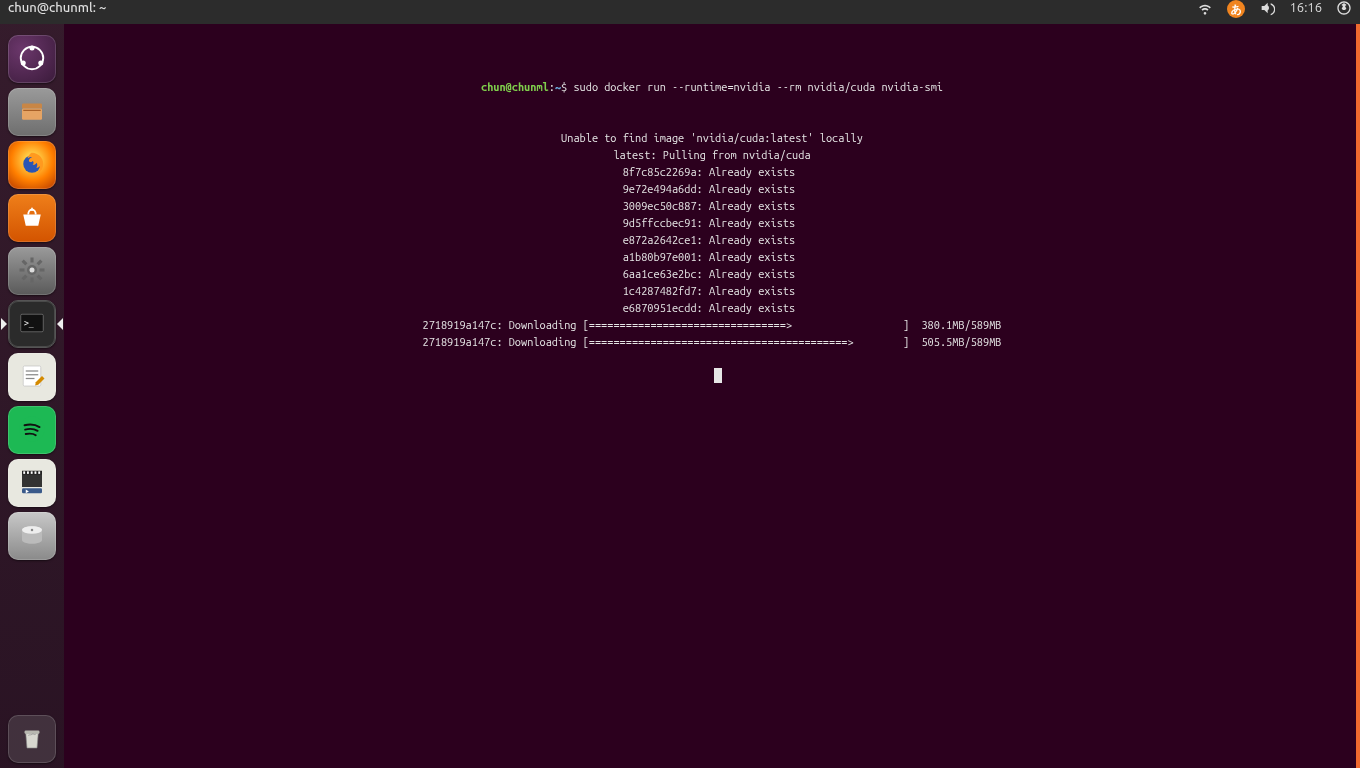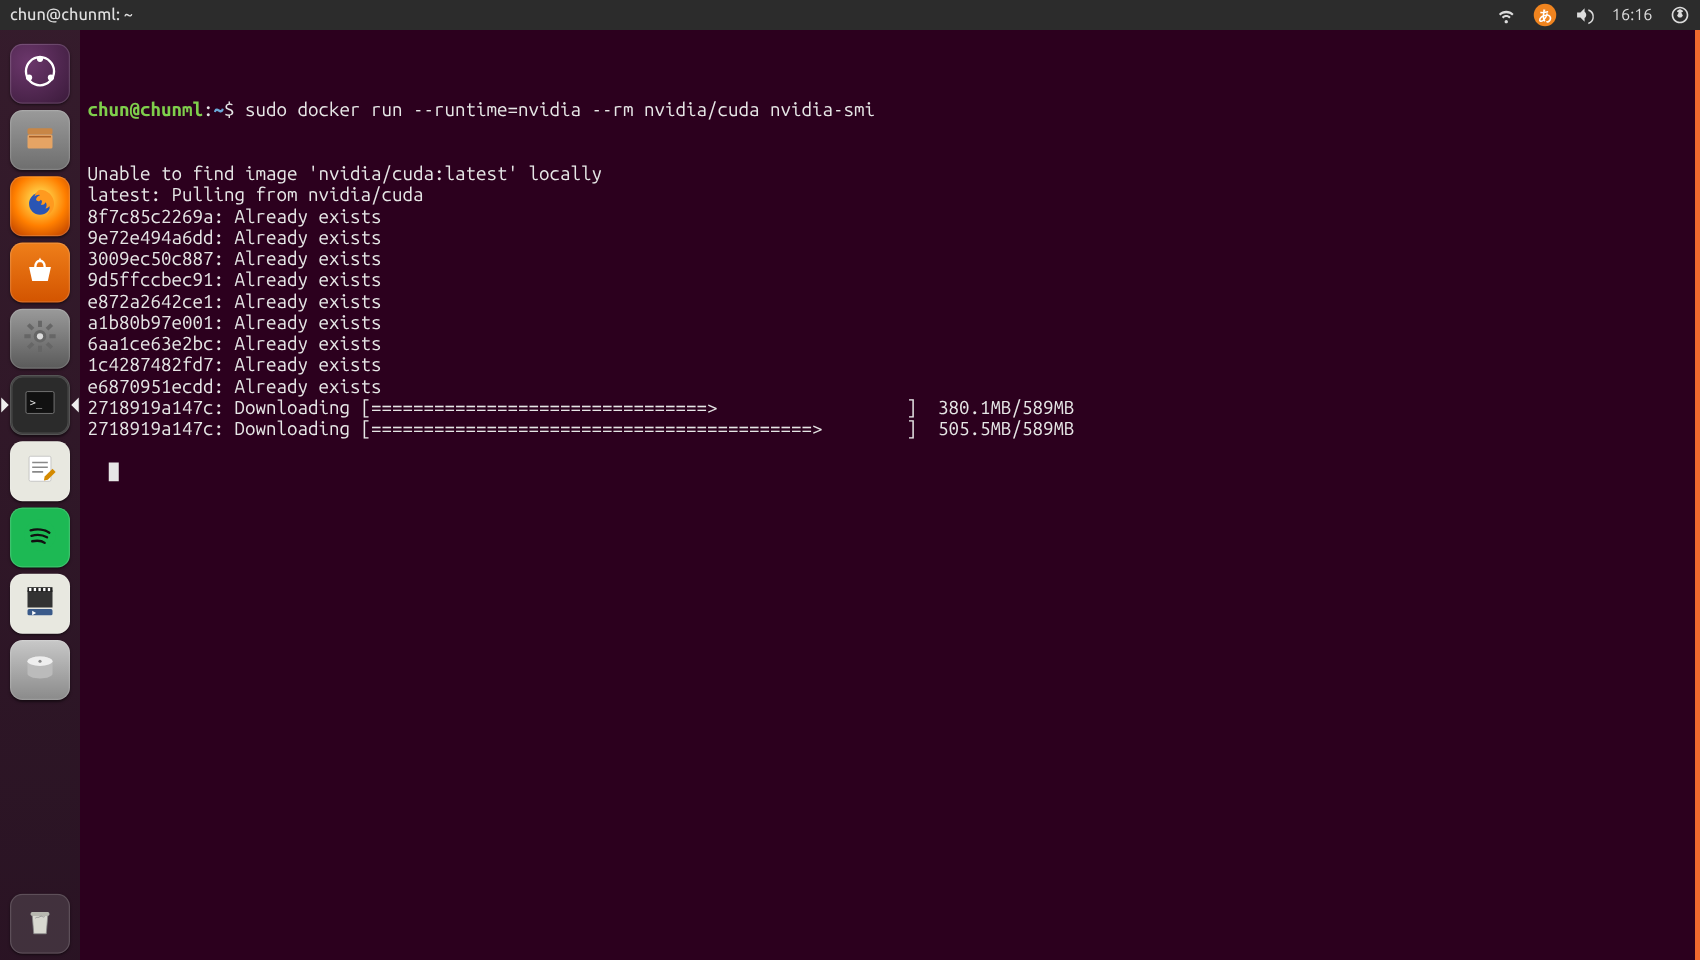--- a/index.html
+++ b/index.html
@@ -3,21 +3,21 @@
 <meta charset="utf-8">
 <style>
   * { margin: 0; padding: 0; box-sizing: border-box; }
   html, body { width: 1360px; height: 768px; overflow: hidden; font-family: "Ubuntu", "DejaVu Sans", sans-serif; }
   body { background: #2c001e; }
 
   
   .menubar {
     position: absolute; top: 0; left: 0; right: 0; height: 24px;
     background: #2c2c2c; color: #dedede; font-size: 13px;
-    display: flex; align-items: center; padding: 0 8px;
+    display: flex; align-items: flex-start; padding: 0 8px;
   }
   .menubar .title { font-weight: 500; }
   .menubar .spacer { flex: 1; }
   .menubar .indicator { margin-left: 14px; display: inline-flex; align-items: center; color: #dcdcdc; }
   .menubar .indicator svg { width: 16px; height: 16px; fill: #dcdcdc; }
   .ime-badge {
     background: #f0841f; color: #fff; width: 18px; height: 18px; border-radius: 50%;
     display: inline-flex; align-items: center; justify-content: center; font-size: 11px; font-weight: bold;
   }
 
@@ -57,24 +57,25 @@
   .bg-disk     { background: linear-gradient(#c8c8c8, #8a8a8a); }
   .bg-trash    { background: rgba(120,120,120,0.3); }
   .launcher-item svg { width: 30px; height: 30px; }
 
   
   .terminal {
     position: absolute; top: 24px; left: 64px; right: 0; bottom: 0;
     background: #2c001e;
     padding: 4px 6px;
     font-family: "Ubuntu Mono", "DejaVu Sans Mono", monospace;
-    font-size: 15px; line-height: 17px;
+    font-size: 11px; line-height: 17px;
     color: #e6e6e6;
     white-space: pre;
     overflow: hidden;
+    text-align: center;
   }
   .terminal .scroll-indicator {
     position: absolute; right: 0; top: 0; bottom: 0; width: 4px;
     background: #ef6a2f;
   }
   .prompt-user { color: #7fce4c; font-weight: bold; }
   .prompt-path { color: #6aa8d8; font-weight: bold; }
   .prompt-sep  { color: #e6e6e6; }
   .cursor {
     display: inline-block; width: 8px; height: 15px; background: #e6e6e6; vertical-align: text-bottom;

